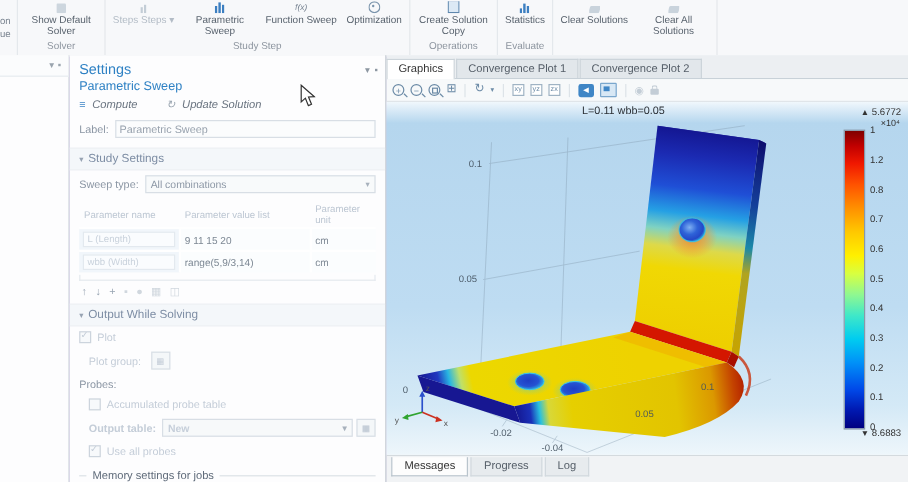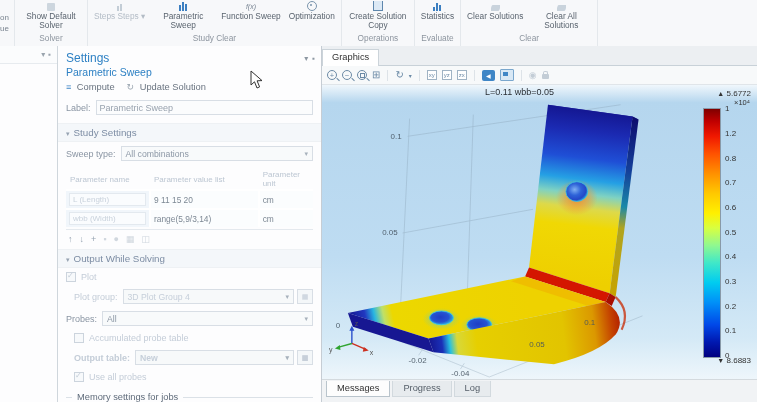--- a/index.html
+++ b/index.html
@@ -35,21 +35,21 @@
   .sliver-head{height:17px;border-bottom:1px solid #e7ebef;display:flex;justify-content:flex-end;
     align-items:center;gap:3px;padding:0 6px;color:#9aa4ae;font-size:8px;background:#fbfcfd;}
 
   
   .settings{width:263px;background:#fdfdfe;border-right:1px solid #c6cdd4;position:relative;
     display:flex;flex-direction:column;overflow:hidden;}
   .s-head{display:flex;justify-content:space-between;align-items:flex-start;padding:5px 6px 0 8px;}
   .s-title{font-size:12px;color:#2e81c4;}
   .s-headicons{color:#8d97a2;font-size:8px;display:flex;gap:4px;padding-top:3px;}
   .s-sub{padding:1px 8px;font-size:10.5px;color:#2e81c4;}
-  .s-actions{display:flex;gap:12px;padding:3px 8px 4px;font-size:9.3px;color:#6a7480;align-items:center;}
+  .s-actions{display:flex;gap:24px;padding:3px 8px 4px;font-size:9.3px;color:#6a7480;align-items:center;font-style:italic;}
   .s-actions .g{margin-right:3px;}
   .g-compute{color:#3f86c6;font-size:9px;}
   .g-update{color:#9aa5b0;font-size:9px;}
   .s-section{margin-top:5px;padding:3px 8px;font-size:9.8px;color:#7d8da4;background:#f4f7fa;
     border-top:1px solid #eef1f4;border-bottom:1px solid #eef1f4;}
   .s-section .tri{font-size:7px;margin-right:4px;color:#97a3b2;}
   .frow{display:flex;align-items:center;margin:4px 8px 3px;font-size:9px;color:#8a95a3;}
   .frow .lab{white-space:nowrap;margin-right:5px;}
   .frow .lab.dim,.dimtxt{color:#c4cdd8;}
   .tinput{flex:1;height:13px;border:1px solid #d8dee5;background:#fbfcfd;color:#98a2ae;
@@ -179,21 +179,21 @@
             </span>
           <span class="rlabel">Function Sweep</span>
         </div>
         <div class="rbtn">
           <span class="ricon">
               <span class="ic-target"></span>
             </span>
           <span class="rlabel">Optimization</span>
         </div>
       </div>
-      <div class="rgl">Study Clear</div>
+      <div class="rgl">Study Step</div>
     </div>
 
     <div class="rgroup">
       <div class="rbtns">
         <div class="rbtn">
           <span class="ricon">
               <span class="ic-doc"></span>
             </span>
           <span class="rlabel">Create Solution Copy</span>
         </div>
@@ -223,21 +223,20 @@
             </span>
           <span class="rlabel">Clear Solutions</span>
         </div>
         <div class="rbtn">
           <span class="ricon">
               <span class="ic-eraser"></span>
             </span>
           <span class="rlabel">Clear All Solutions</span>
         </div>
       </div>
-      <div class="rgl">Clear</div>
     </div>
   </div>
 
   <div class="main">
 
     <div class="sliver">
       <div class="sliver-head">
         <span>▾</span>
         <span>▪</span>
       </div>
@@ -313,33 +312,25 @@
       </div>
 
       <div class="s-section"><span class="tri">▾</span><span>Output While Solving</span></div>
 
       <div class="frow">
         <span class="cb on"></span>
         <span class="lab dim">Plot</span>
       </div>
       <div class="frow" style="margin-left:16px;">
         <span class="lab dim">Plot group:</span>
-        <div class="dd dim">
-          <span>3D Plot Group 4</span>
-            <span class="ddc">▾</span>
-        </div>
         <span class="sq">▦</span>
       </div>
 
       <div class="frow">
         <span class="lab">Probes:</span>
-        <div class="dd">
-          <span>All</span>
-            <span class="ddc">▾</span>
-        </div>
       </div>
       <div class="frow" style="margin-left:16px;">
         <span class="cb"></span>
         <span class="lab dim">Accumulated probe table</span>
       </div>
       <div class="frow" style="margin-left:16px;font-weight:bold;">
         <span class="lab dim">Output table:</span>
         <div class="dd dim">
           <span>New</span>
             <span class="ddc">▾</span>
@@ -353,20 +344,22 @@
 
       <div class="memhead">
           <span>Memory settings for jobs</span>
         </div>
 
     </div>
 
     <div class="graphics">
       <div class="gtabbar">
         <span class="gtab active">Graphics</span>
+        <span class="gtab">Convergence Plot 1</span>
+        <span class="gtab">Convergence Plot 2</span>
       </div>
 
       <div class="gtoolbar">
         <span class="mag">
             <i style="font-style:normal">+</i>
           </span>
         <span class="mag">
             <i style="font-style:normal">−</i>
           </span>
         <span class="mag">

